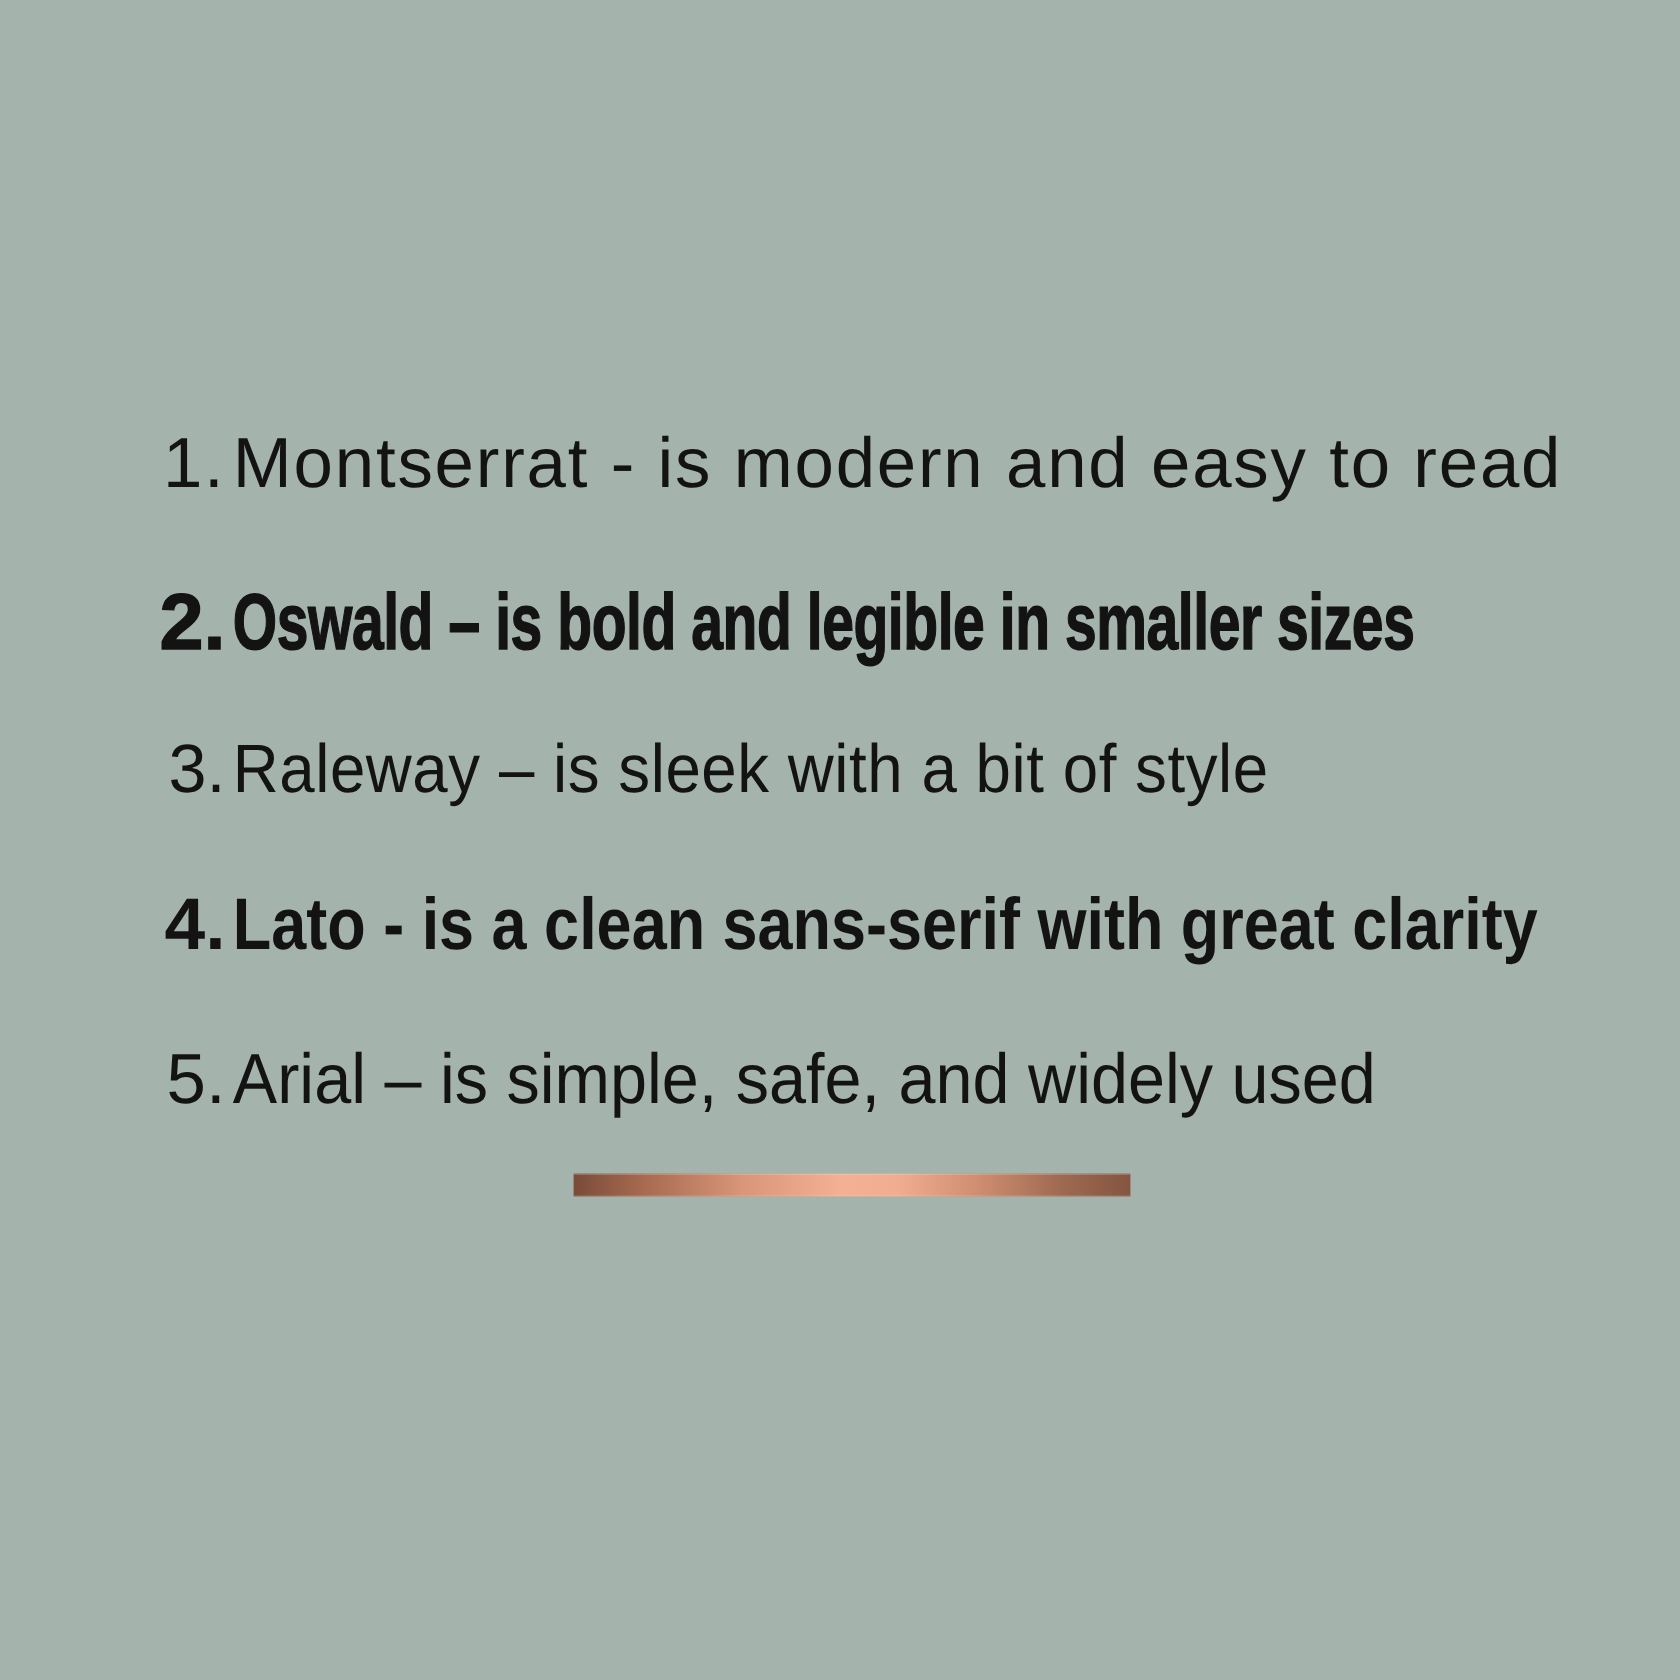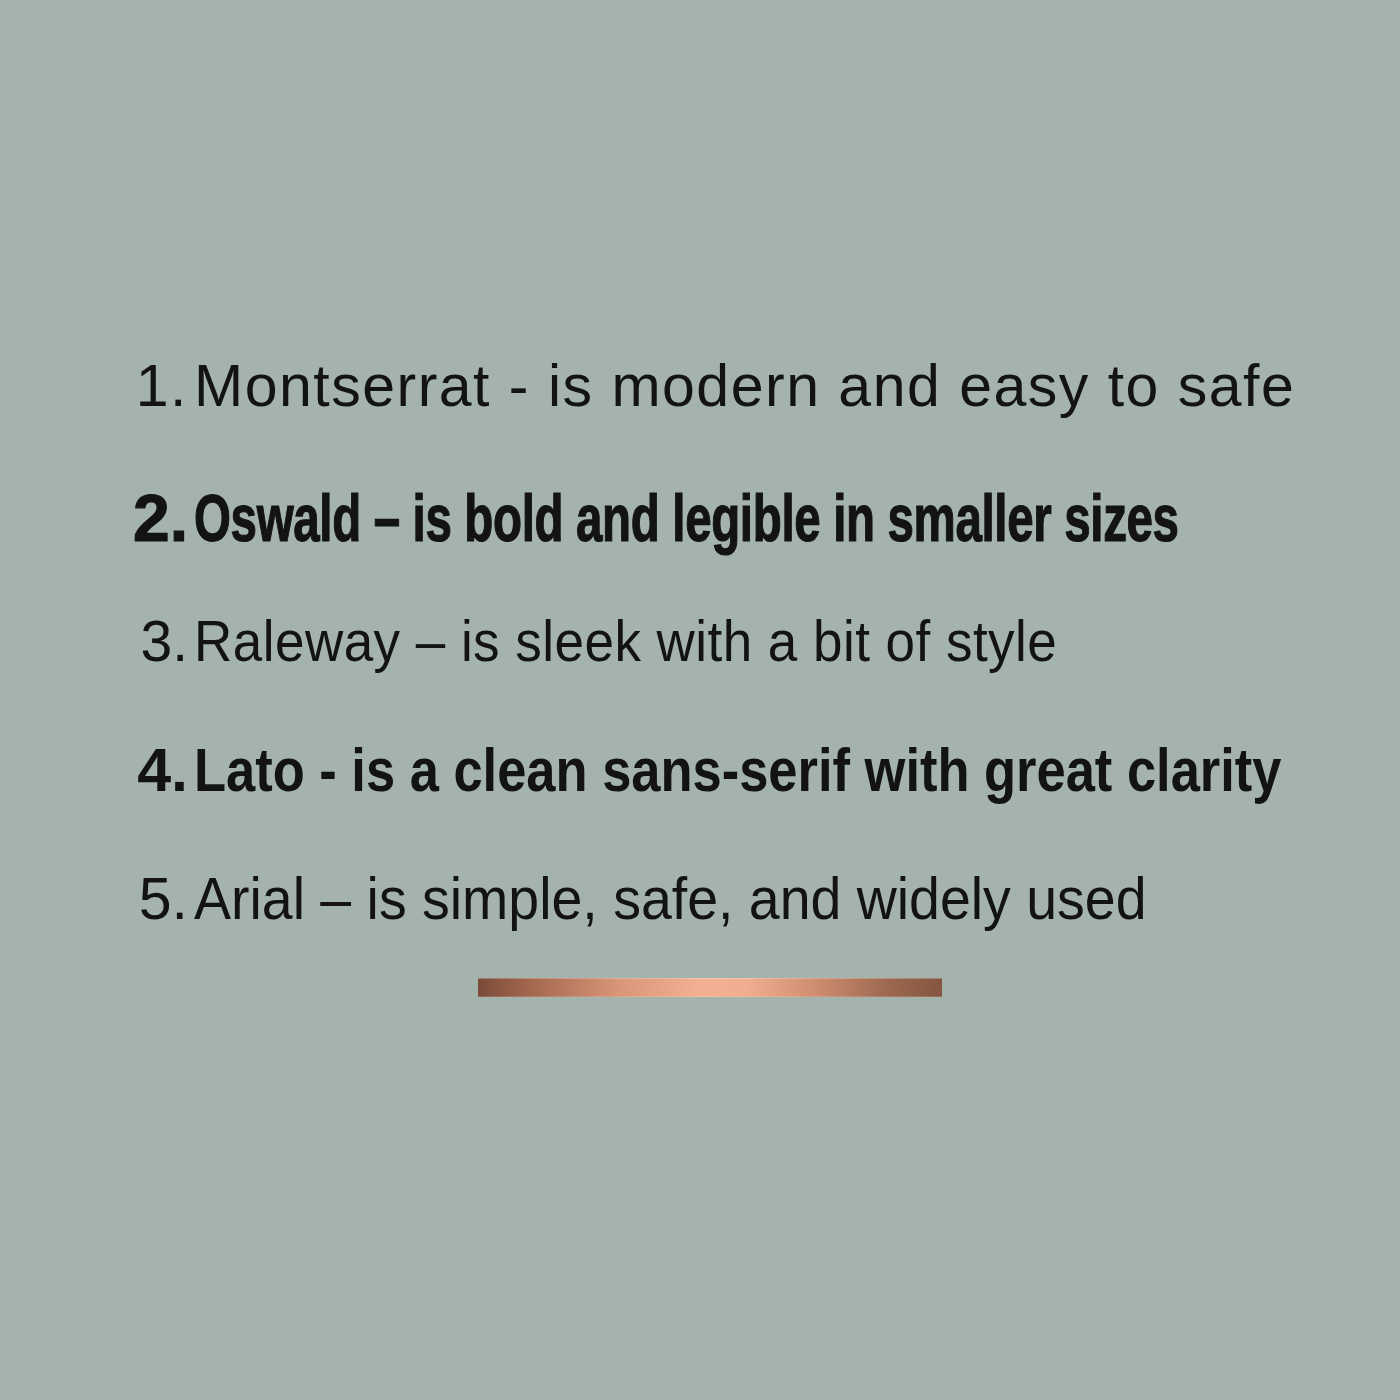--- a/index.html
+++ b/index.html
@@ -98,21 +98,21 @@
 </style>
 </head>
 <body>
 
 <main class="poster">
 
 
   <ol class="font-list">
     <li class="r1">
       <span class="num">1.</span>
-      <span class="txt">Montserrat - is modern and easy to safe</span>
+      <span class="txt">Montserrat - is modern and easy to read</span>
     </li>
     <li class="r2">
       <span class="num">2.</span>
       <span class="txt">Oswald – is bold and legible in smaller sizes</span>
     </li>
     <li class="r3">
       <span class="num">3.</span>
       <span class="txt">Raleway – is sleek with a bit of style</span>
     </li>
     <li class="r4">

